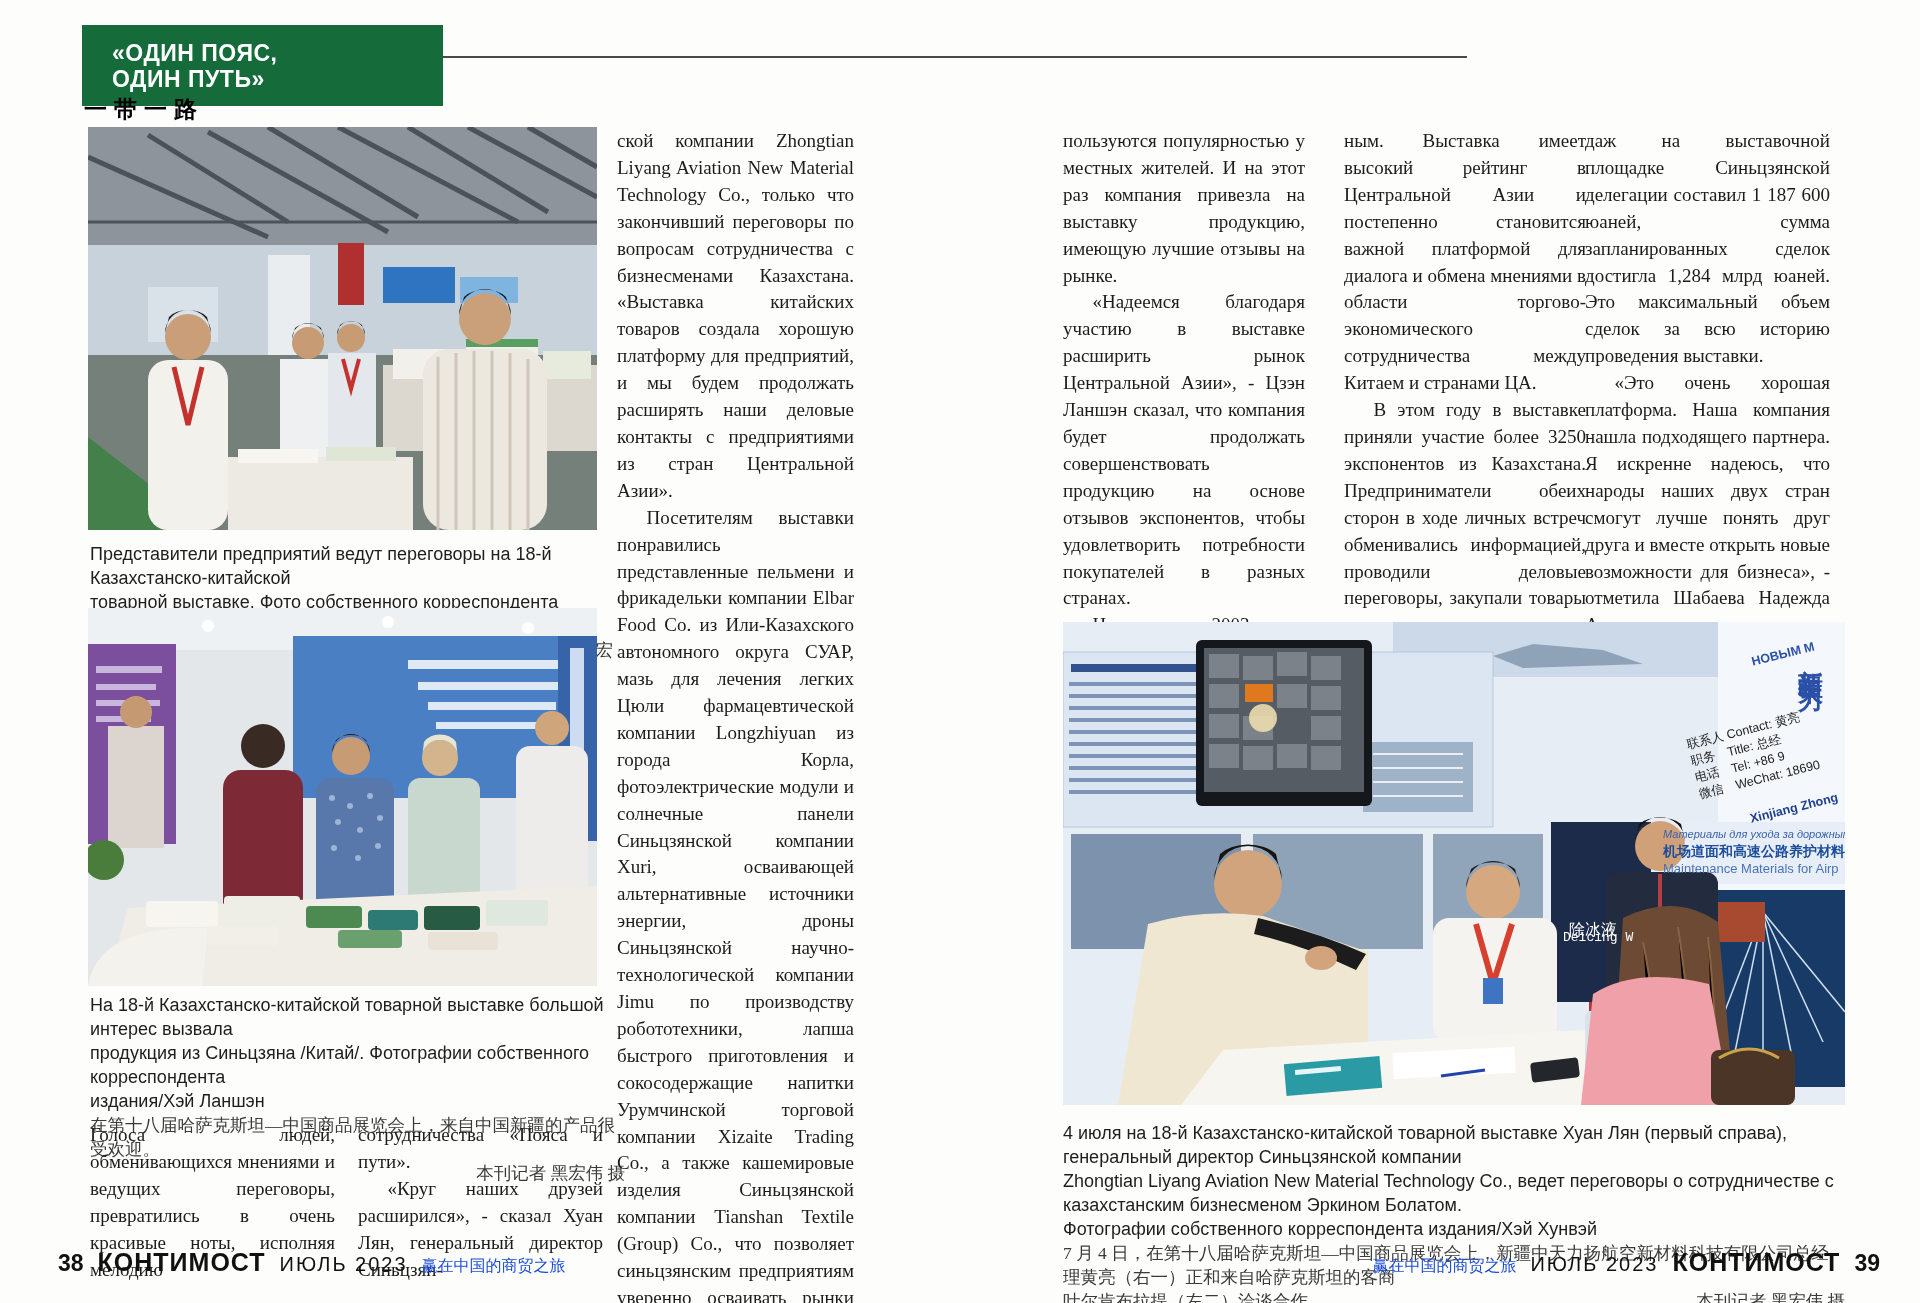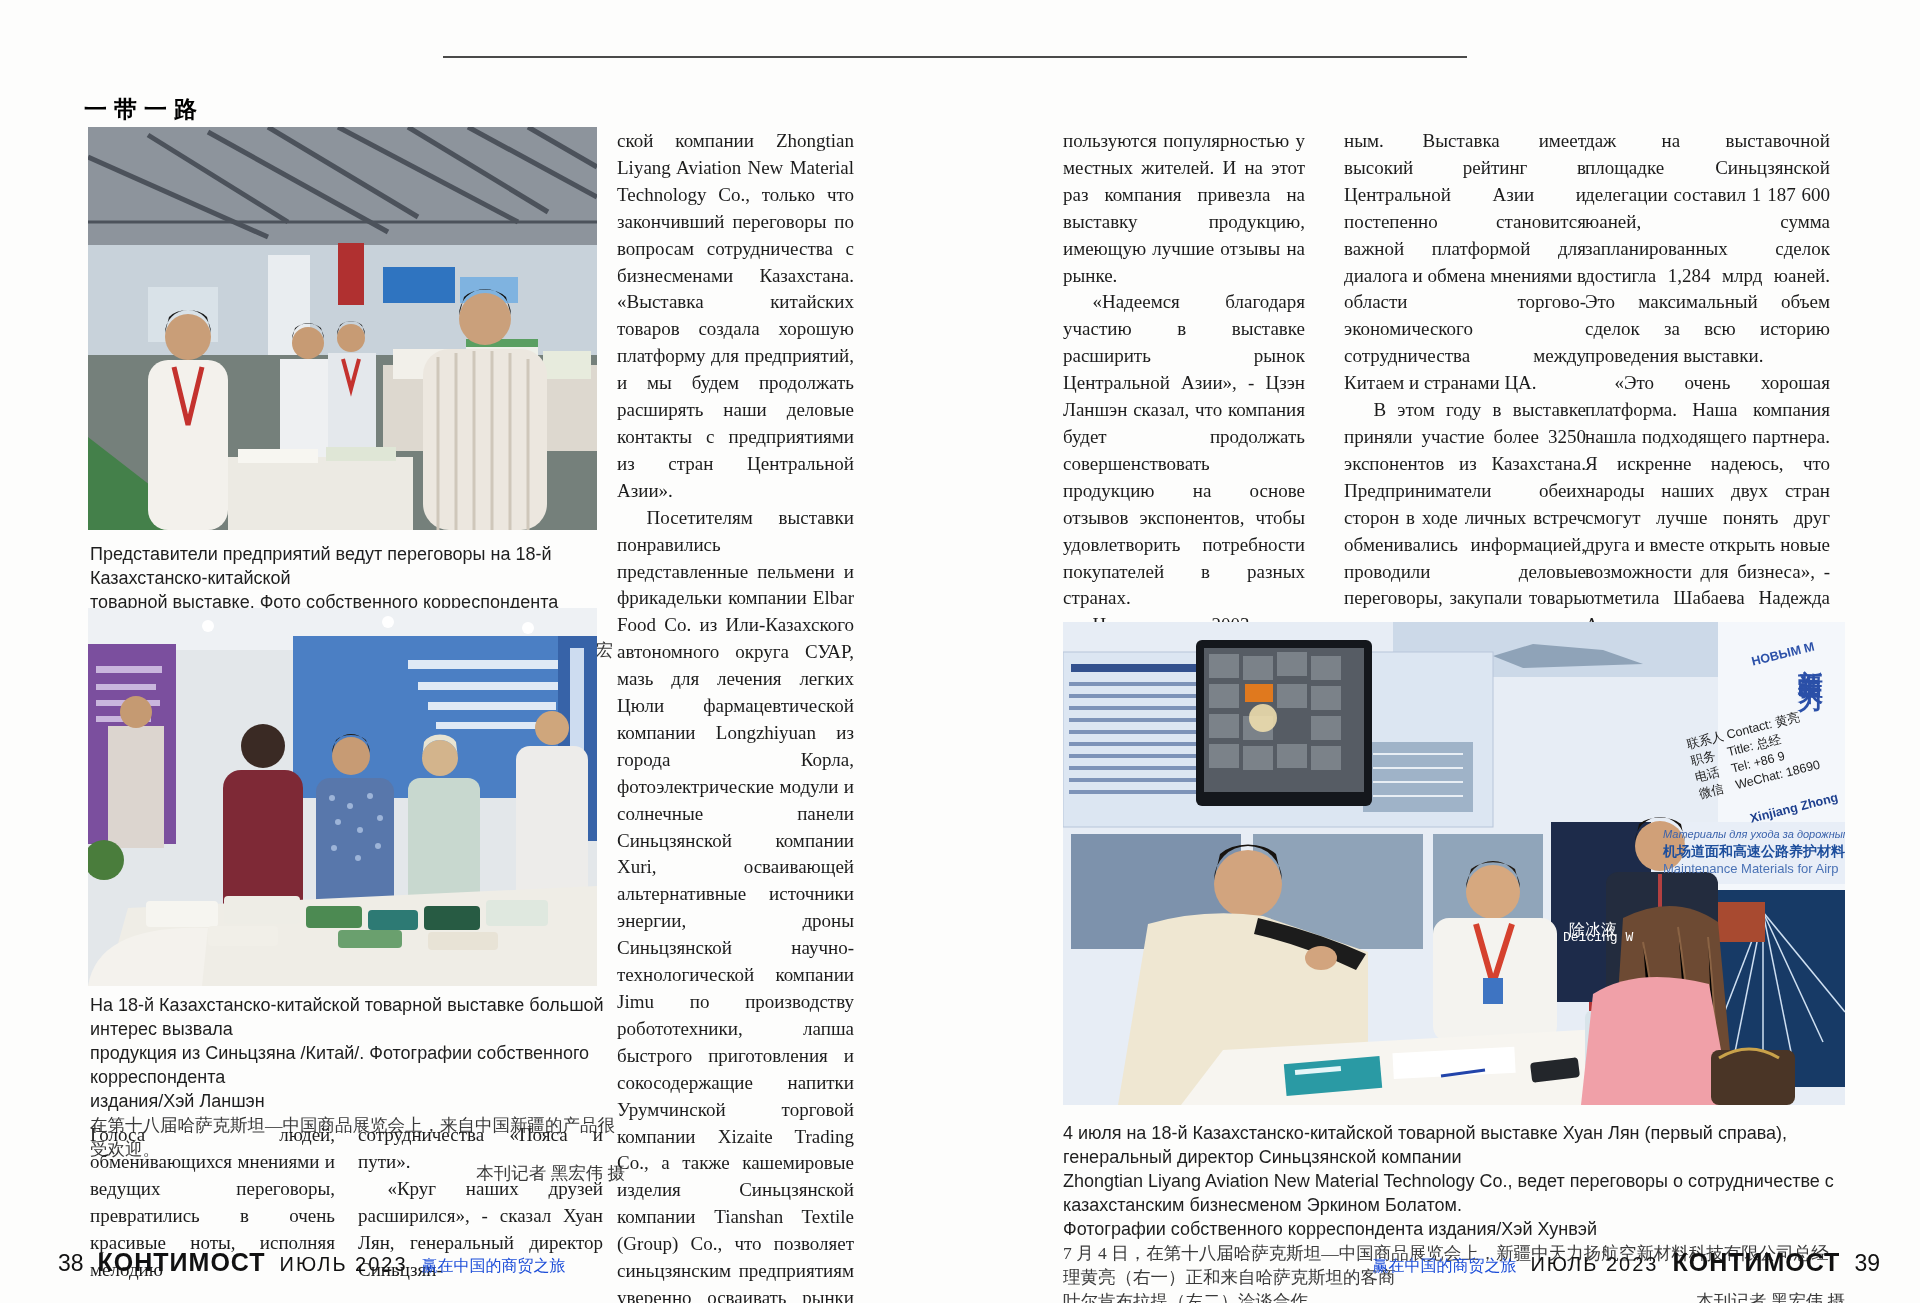--- a/index.html
+++ b/index.html
@@ -27,30 +27,34 @@
   .endmark{color:#b0181c;font-size:15px;}
   
   .ov{position:absolute;pointer-events:none;}
   .vcn{writing-mode:vertical-rl;font-weight:bold;color:#2b50a8;font-size:25px;letter-spacing:4px;}
   .slant{transform:rotate(-14deg);font-size:12.5px;line-height:17px;color:#222;
          font-family:"Liberation Sans",sans-serif;white-space:nowrap;}
   .bandtxt{font-size:13px;line-height:17px;color:#1d4e9c;font-family:"Liberation Sans",sans-serif;white-space:nowrap;}
   .deic{color:#fff;font-size:16px;line-height:19px;font-family:Liberation Mono, monospace;white-space:nowrap;padding-left:8px;}
   
   .footer{display:flex;align-items:baseline;gap:14px;font-family:"Liberation Sans",sans-serif;color:#111;}
-  .footer .pn{font-weight:normal;font-size:23px;}
+  .footer .pn{font-weight:bold;font-size:23px;}
   .footer .mag{font-weight:900;font-size:25px;letter-spacing:1px;}
   .footer .iss{font-size:20px;letter-spacing:2px;}
   .footer .tag{font-family:"Liberation Serif",serif;font-size:16px;color:#1d4ed8;}
 </style>
 </head>
 <body>
 
 <div id="spread">
 
+  <div id="green-box" class="abs">
+    <div>«ОДИН ПОЯС,</div>
+    <div>ОДИН ПУТЬ»</div>
+  </div>
   <div id="top-rule" class="abs"></div>
   <div id="belt-cn" class="abs">一带一路</div>
 
   <div class="abs photo" style="left:88px;top:127px;width:509px;height:403px;">
     <svg width="509" height="403" viewBox="0 0 509 403">
       <rect width="509" height="155" fill="#8d949c"></rect>
       <g stroke="#3c424b" stroke-width="5" opacity=".8">
         <path d="M0 30 L180 110"></path>
           <path d="M120 5 L300 105"></path>
           <path d="M250 0 L430 95"></path>

